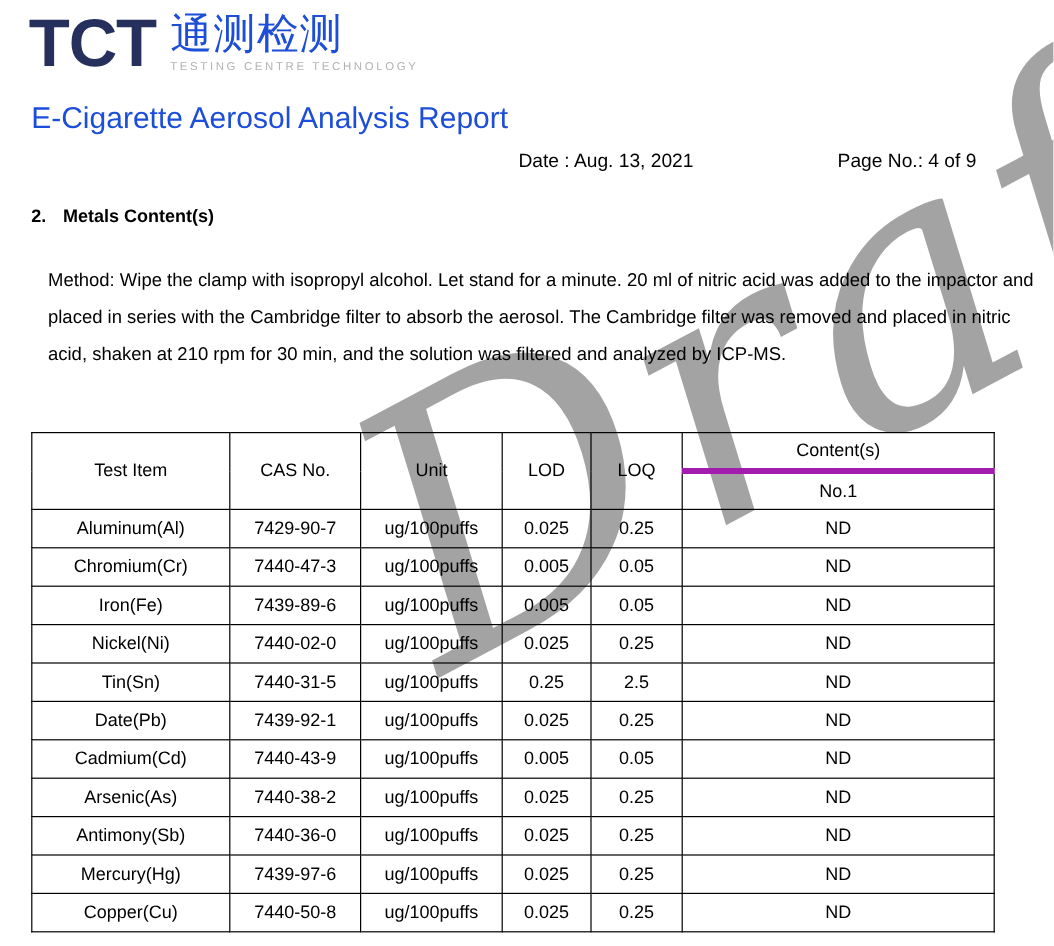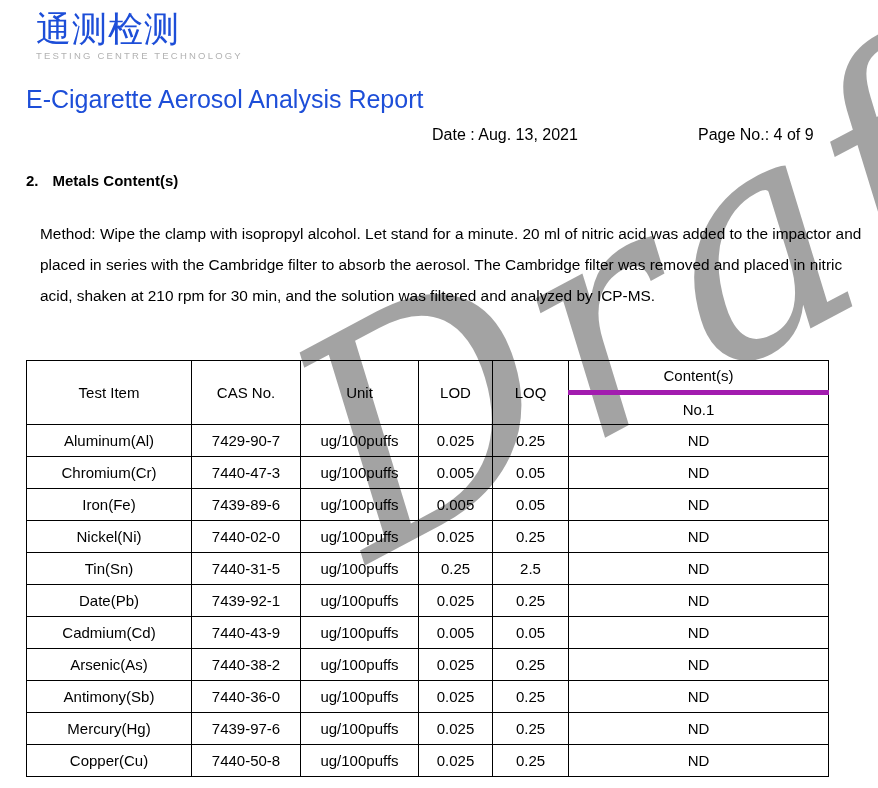--- a/index.html
+++ b/index.html
@@ -186,20 +186,21 @@
 </head>
 <body>
 
 <div id="page">
 
   <div id="watermark">
     <div class="wm-text" style="color: rgb(138, 138, 138);">Draft</div>
   </div>
 
   <div id="logo-block">
+    <div id="logo-tct" style="color: rgb(37, 48, 92);">TCT</div>
     <div id="logo-cn-block">
       <div id="logo-cn" style="color: #1d4ed8;">通测检测</div>
       <div id="logo-en" style="color: rgb(178, 178, 178);">TESTING  CENTRE  TECHNOLOGY</div>
     </div>
   </div>
 
   <div id="doc-title">E-Cigarette Aerosol Analysis Report</div>
 
   <div id="meta-row">
     <div class="meta-item" id="meta-date">Date : Aug. 13, 2021</div>

